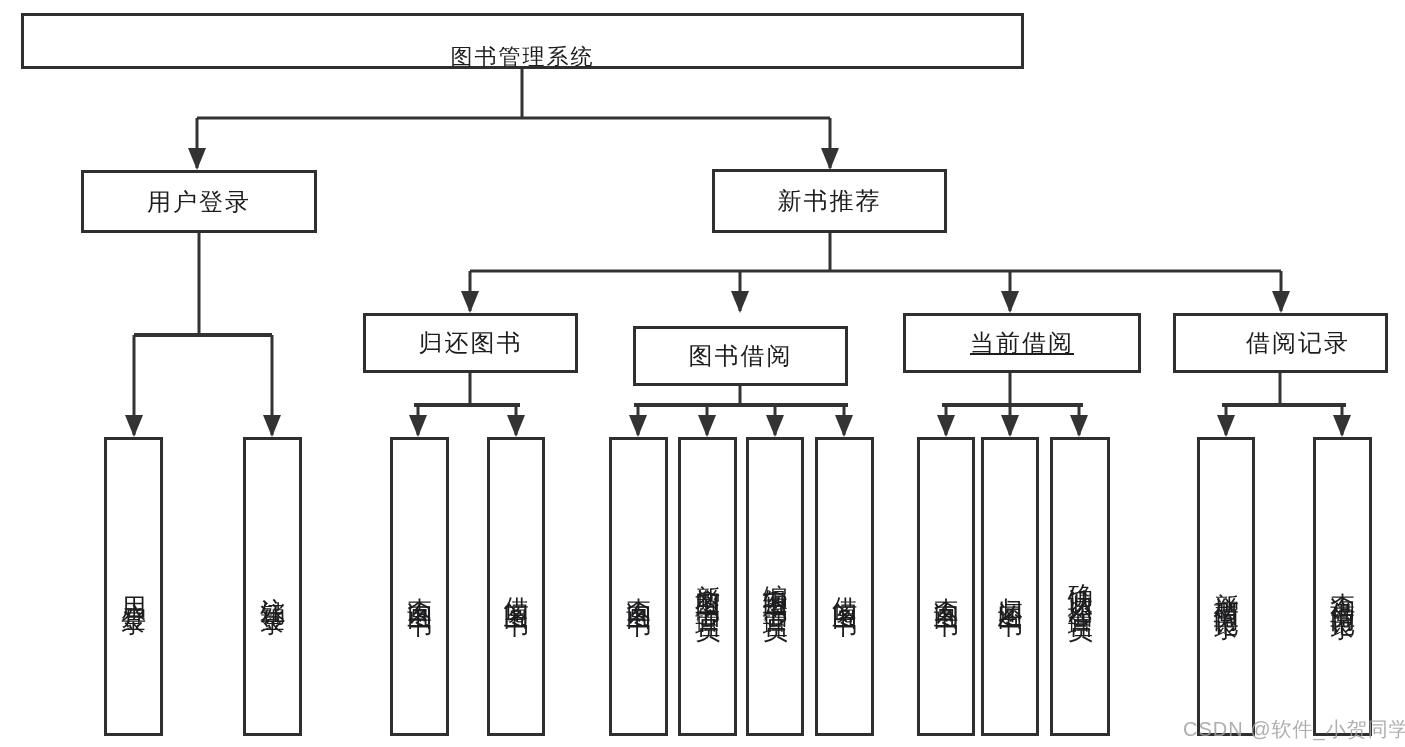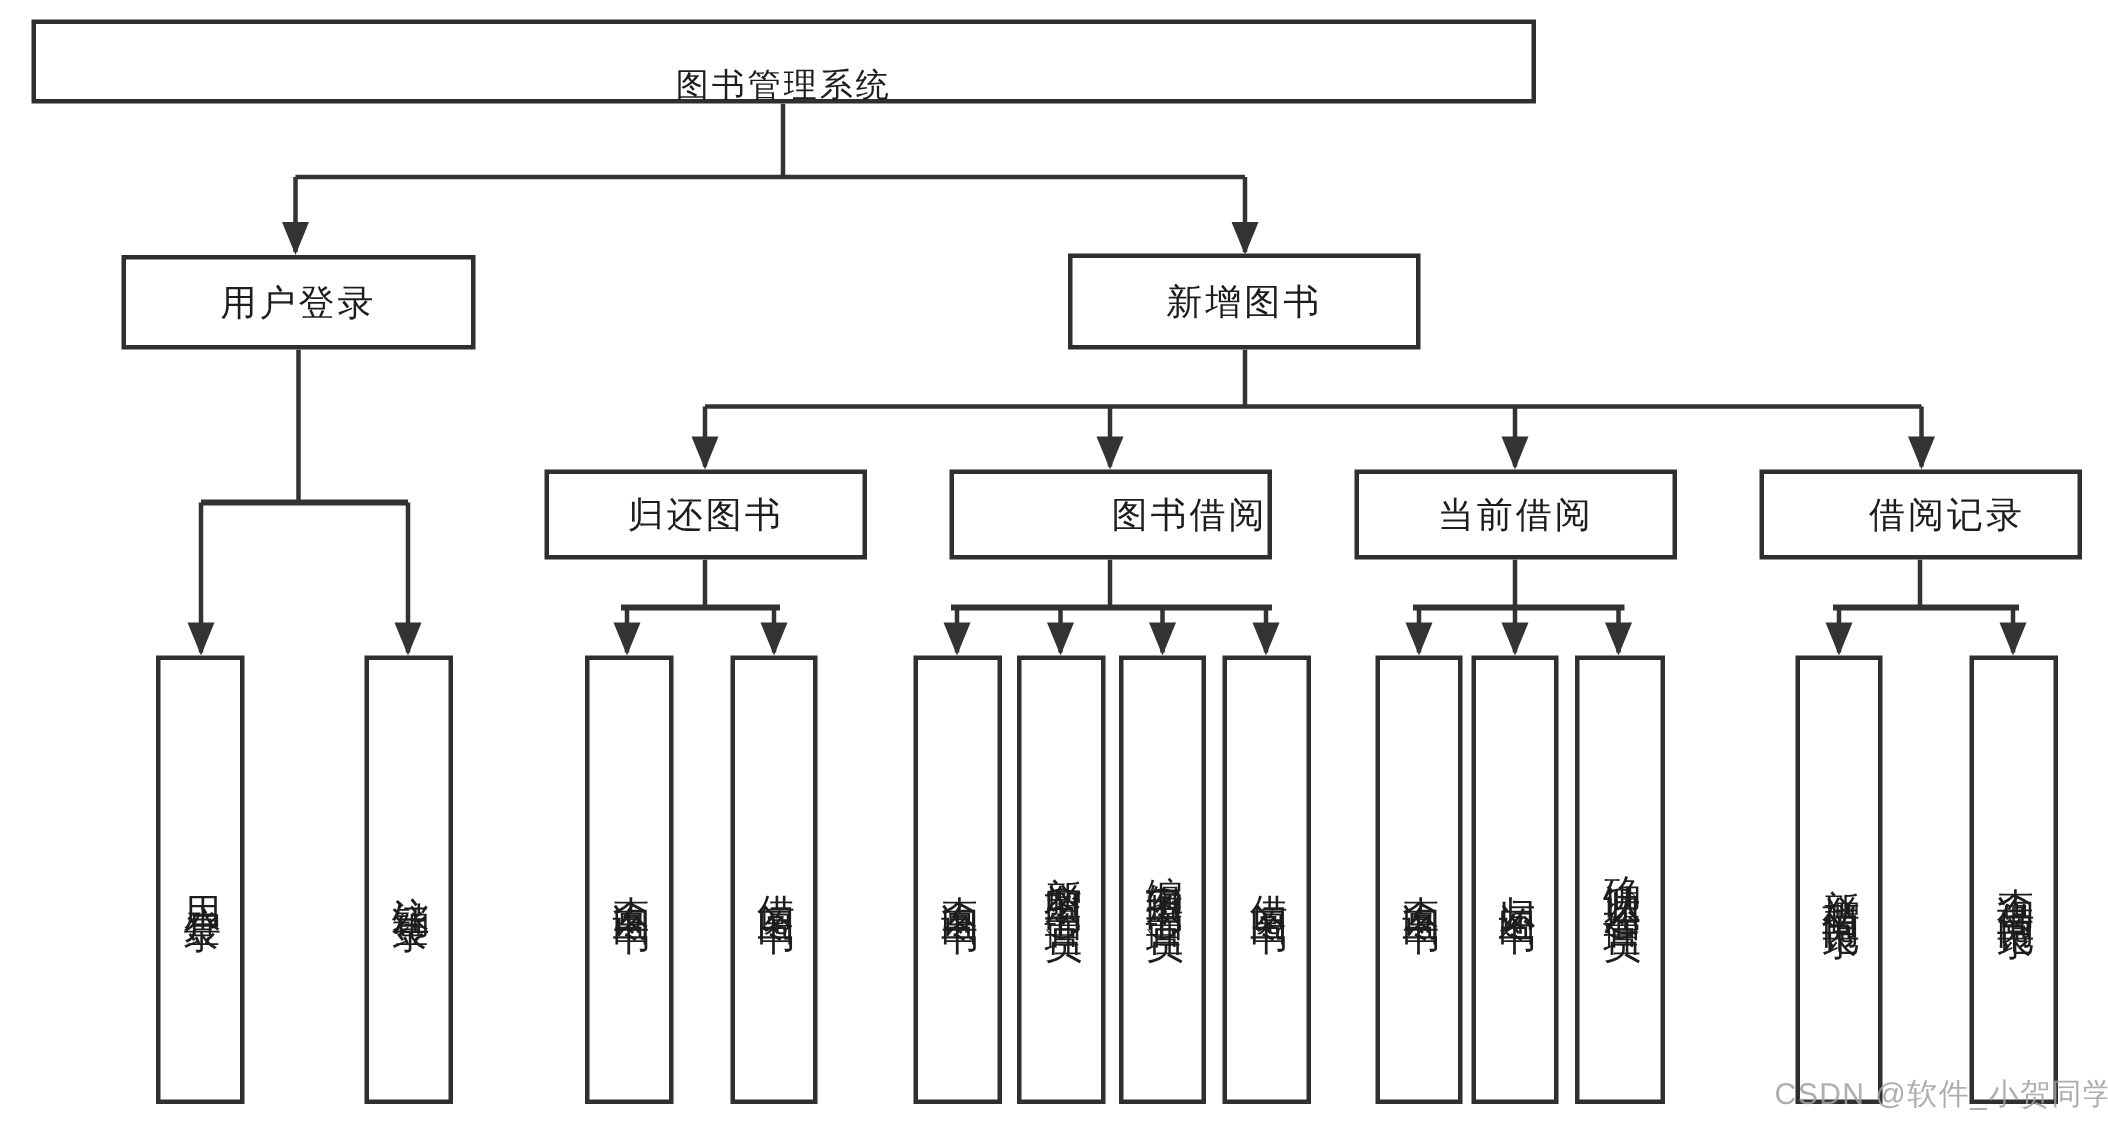--- a/index.html
+++ b/index.html
@@ -135,30 +135,30 @@
   </svg>
 
   <div class="box" style="left:21px; top:13px; width:1003px; height:56px;">
     <span class="h-label">图书管理系统</span>
   </div>
 
   <div class="box" style="left:81px; top:170px; width:236px; height:63px;">
     <span class="node-label">用户登录</span>
   </div>
   <div class="box" style="left:712px; top:169px; width:235px; height:64px;">
-    <span class="node-label">新增图书</span>
+    <span class="node-label">新书推荐</span>
   </div>
 
   <div class="box" style="left:363px; top:313px; width:215px; height:60px;">
     <span class="node-label">归还图书</span>
   </div>
-  <div class="box" style="left:633px; top:313px; width:215px; height:60px;justify-content:flex-end;">
+  <div class="box" style="left:633px; top:326px; width:215px; height:60px;">
     <span class="node-label">图书借阅</span>
   </div>
-  <div class="box" style="left:903px; top:313px; width:215px; height:60px;">
+  <div class="box" style="left:903px; top:313px; width:238px; height:60px;text-decoration:underline;">
     <span class="node-label">当前借阅</span>
   </div>
   <div class="box" style="left:1173px; top:313px; width:215px; height:60px;padding-left:35px;">
     <span class="node-label">借阅记录</span>
   </div>
 
   <div class="box" style="left:104px; top:437px; width:59px; height:299px;">
     <span class="v-label">用户登录</span>
   </div>
   <div class="box" style="left:243px; top:437px; width:59px; height:299px;">

